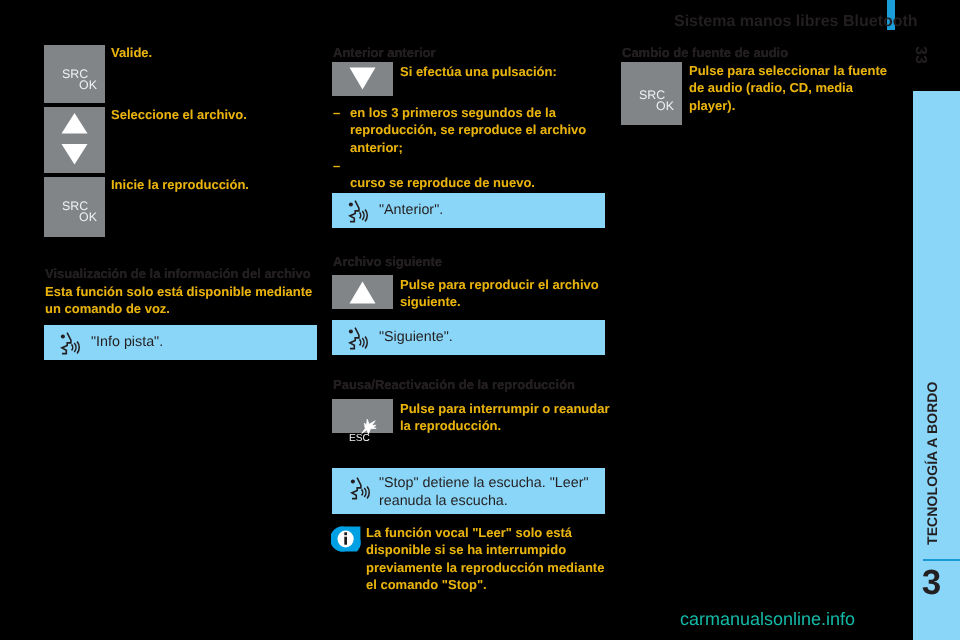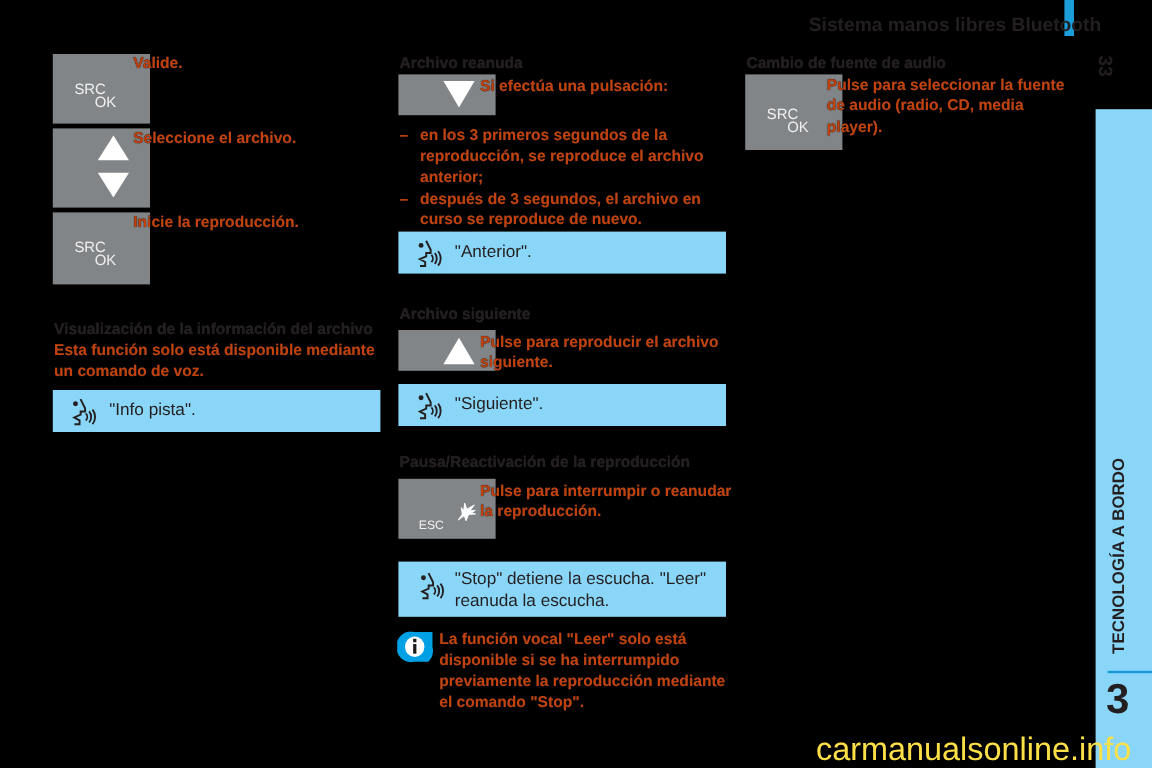--- a/index.html
+++ b/index.html
@@ -31,36 +31,36 @@
         writing-mode:vertical-rl;
         display:flex;align-items:center;justify-content:center;}
 
   
   .col{position:absolute;top:0;height:640px;width:273px;}
   .c1{left:44px;} .c2{left:332px;} .c3{left:621px;}
 
   .h3{position:absolute;color:#231f20;font-size:13.0px;font-weight:bold;
       line-height:17.6px;white-space:nowrap;
       text-shadow:0 0 .6px #231f20, 0 0 .6px #231f20;}
-  .p{position:absolute;color:#c2410c;font-size:13.0px;font-weight:bold;
+  .p{position:absolute;color:#eab308;font-size:13.0px;font-weight:bold;
       line-height:17.6px;white-space:nowrap;
       text-shadow:0 0 .6px #231f20, 0 0 .6px #231f20;}
 
-  .keybox{position:absolute;background:#818588;padding-left:20px;}
+  .keybox{position:absolute;background:#818588;}
   .keytxt{position:absolute;color:#f0f0f0;font-size:12.4px;line-height:12.5px;
           font-weight:normal;letter-spacing:0px;filter:blur(0.01px);}
 
   .vbox{position:absolute;background:#8ad6f8;}
   .vicon{position:absolute;width:26px;height:26px;}
   .vtext{position:absolute;color:#231f20;font-size:14.3px;font-weight:normal;
          line-height:18.5px;white-space:nowrap;}
 
   .iicon{position:absolute;}
 
-  .wm{position:absolute;color:#fde047;font-size:27px;white-space:nowrap;z-index:5;}
+  .wm{position:absolute;color:#14b8a6;font-size:18px;white-space:nowrap;z-index:5;}
 </style>
 </head>
 <body>
 
 <div class="page">
   <div class="hdr-bar"></div>
   <div class="hdr-title">Sistema manos libres Bluetooth</div>
   <div class="folio">33</div>
   <div class="side-tab"></div>
   <div class="side-tab-label">TECNOLOGÍA A BORDO</div>
@@ -90,31 +90,30 @@
           <circle cx="5.9" cy="6.5" r="2.05" fill="#231f20"></circle>
           <path d="M10.1 2.6 L13.9 10.2 L13.9 12.9 L10.2 12.9 L10.2 15.6 L4.9 17.9 L9.3 20.3 L9.3 23.6 L5.0 23.6" fill="none" stroke="#231f20" stroke-width="1.6" stroke-linecap="butt" stroke-linejoin="miter"></path>
           <path d="M14.5 14.4 A4.3 4.3 0 0 1 14.5 20.4" fill="none" stroke="#231f20" stroke-width="1.55"></path>
           <path d="M17.3 12.9 A6.9 6.9 0 0 1 17.3 21.9" fill="none" stroke="#231f20" stroke-width="1.55"></path>
           <path d="M20.1 11.4 A9.5 9.5 0 0 1 20.1 23.4" fill="none" stroke="#231f20" stroke-width="1.55"></path>
         </svg>
         <span class="vtext" style="left:47px;top:8px;">"Info pista".</span>
       </div>
   </div>
   <div class="col c2">
-    <div class="h3" style="left:1px;top:43.5px;">Archivo reanuda</div>
+    <div class="h3" style="left:1px;top:43.5px;">Anterior anterior</div>
     <div class="keybox" style="left:0px;top:62px;width:61px;height:34px;"><svg viewBox="0 0 61 34" width="61" height="34">
           <polygon points="30.5,27.5 43.5,5.5 17.5,5.5" fill="#ffffff"></polygon>
         </svg></div>
     <div class="p" style="left:68px;top:62.5px;">Si efectúa una pulsación:</div>
     <div class="p" style="left:1px;top:103.5px;">–</div>
     <div class="p" style="left:18px;top:103.5px;">en los 3 primeros segundos de la</div>
     <div class="p" style="left:18px;top:121.1px;text-align:center;">reproducción, se reproduce el archivo</div>
     <div class="p" style="left:18px;top:138.7px;">anterior;</div>
     <div class="p" style="left:1px;top:156.5px;">–</div>
-    <div class="p" style="left:18px;top:156.5px;">después de 3 segundos, el archivo en</div>
     <div class="p" style="left:18px;top:174.1px;">curso se reproduce de nuevo.</div>
     <div class="vbox" style="left:0px;top:193px;width:273px;height:35px;">
         <svg class="vicon" style="left:13px;top:5px;" viewBox="0 0 26 26">
           <circle cx="5.9" cy="6.5" r="2.05" fill="#231f20"></circle>
           <path d="M10.1 2.6 L13.9 10.2 L13.9 12.9 L10.2 12.9 L10.2 15.6 L4.9 17.9 L9.3 20.3 L9.3 23.6 L5.0 23.6" fill="none" stroke="#231f20" stroke-width="1.6" stroke-linecap="butt" stroke-linejoin="miter"></path>
           <path d="M14.5 14.4 A4.3 4.3 0 0 1 14.5 20.4" fill="none" stroke="#231f20" stroke-width="1.55"></path>
           <path d="M17.3 12.9 A6.9 6.9 0 0 1 17.3 21.9" fill="none" stroke="#231f20" stroke-width="1.55"></path>
           <path d="M20.1 11.4 A9.5 9.5 0 0 1 20.1 23.4" fill="none" stroke="#231f20" stroke-width="1.55"></path>
         </svg>
         <span class="vtext" style="left:47px;top:8px;">"Anterior".</span>
@@ -129,21 +128,21 @@
         <svg class="vicon" style="left:13px;top:5px;" viewBox="0 0 26 26">
           <circle cx="5.9" cy="6.5" r="2.05" fill="#231f20"></circle>
           <path d="M10.1 2.6 L13.9 10.2 L13.9 12.9 L10.2 12.9 L10.2 15.6 L4.9 17.9 L9.3 20.3 L9.3 23.6 L5.0 23.6" fill="none" stroke="#231f20" stroke-width="1.6" stroke-linecap="butt" stroke-linejoin="miter"></path>
           <path d="M14.5 14.4 A4.3 4.3 0 0 1 14.5 20.4" fill="none" stroke="#231f20" stroke-width="1.55"></path>
           <path d="M17.3 12.9 A6.9 6.9 0 0 1 17.3 21.9" fill="none" stroke="#231f20" stroke-width="1.55"></path>
           <path d="M20.1 11.4 A9.5 9.5 0 0 1 20.1 23.4" fill="none" stroke="#231f20" stroke-width="1.55"></path>
         </svg>
         <span class="vtext" style="left:47px;top:8px;">"Siguiente".</span>
       </div>
     <div class="h3" style="left:1px;top:375.5px;">Pausa/Reactivación de la reproducción</div>
-    <div class="keybox" style="left:0px;top:399px;width:61px;height:50px;"><svg viewBox="0 0 61 50" width="61" height="50">
+    <div class="keybox" style="left:0px;top:399px;width:61px;height:34px;"><svg viewBox="0 0 61 50" width="61" height="50">
           <path d="M35.2 20.2 L37.1 25.3 L43.2 21.8 L39.8 26.6 L44.1 26.2 L40.9 28.5 L44.2 29.3 L38.5 29.7 L36.4 35.0 L34.9 30.7 L29.8 34.4 L33.2 29.5 L32.4 24.0 L34.5 26.4 Z" fill="#ffffff" stroke="#ffffff" stroke-width="0.75" stroke-linejoin="round"></path>
         </svg><span class="keytxt" style="left:17px;top:34px;font-size:10.2px;">ESC</span></div>
     <div class="p" style="left:68px;top:399.5px;">Pulse para interrumpir o reanudar</div>
     <div class="p" style="left:68px;top:417.1px;">la reproducción.</div>
     <div class="vbox" style="left:0px;top:468px;width:273px;height:46px;">
         <svg class="vicon" style="left:15px;top:7px;" viewBox="0 0 26 26">
           <circle cx="5.9" cy="6.5" r="2.05" fill="#231f20"></circle>
           <path d="M10.1 2.6 L13.9 10.2 L13.9 12.9 L10.2 12.9 L10.2 15.6 L4.9 17.9 L9.3 20.3 L9.3 23.6 L5.0 23.6" fill="none" stroke="#231f20" stroke-width="1.6" stroke-linecap="butt" stroke-linejoin="miter"></path>
           <path d="M14.5 14.4 A4.3 4.3 0 0 1 14.5 20.4" fill="none" stroke="#231f20" stroke-width="1.55"></path>
           <path d="M17.3 12.9 A6.9 6.9 0 0 1 17.3 21.9" fill="none" stroke="#231f20" stroke-width="1.55"></path>

